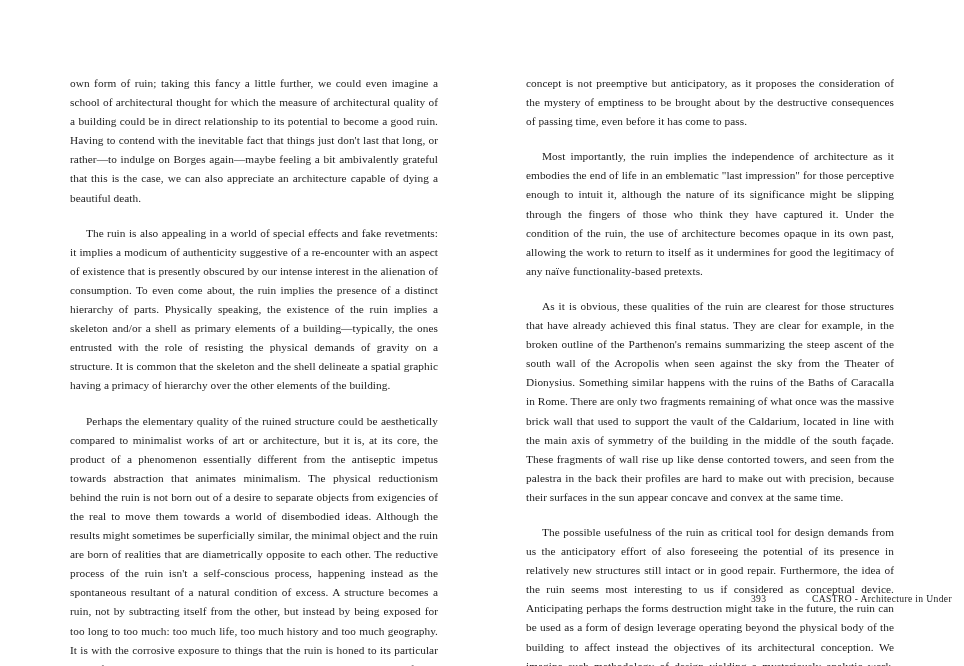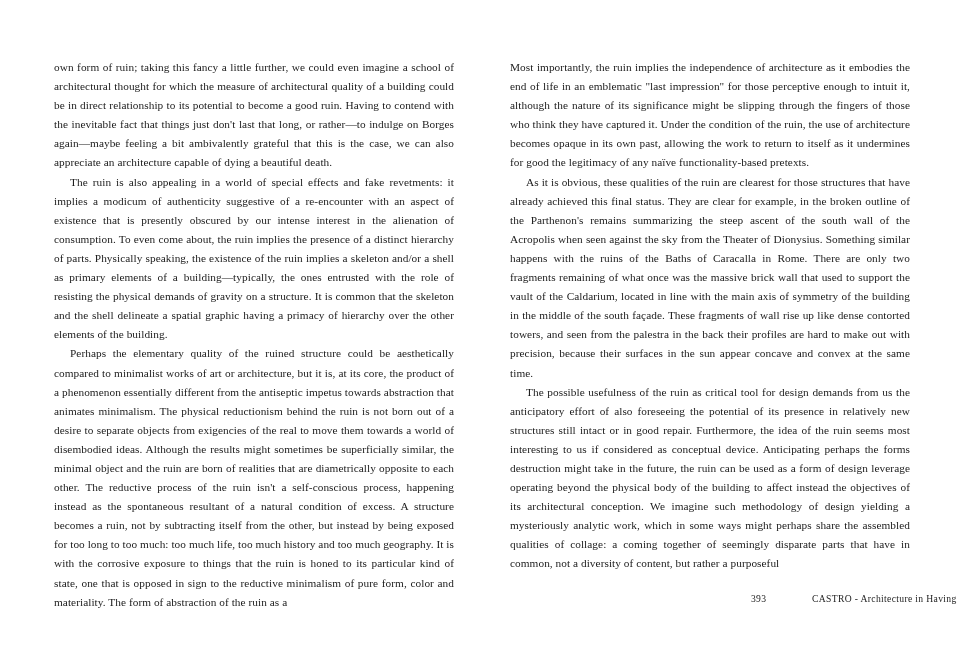--- a/index.html
+++ b/index.html
@@ -26,21 +26,21 @@
     top: 58px;
     left: 54px;
     width: 856px;
     display: flex;
     gap: 56px;
   }
   .column {
     width: 400px;
   }
   .para {
-    margin: 0;
+    margin: 16px;
     font-size: 11.3px;
     line-height: 19.1px;
     text-align: justify;
     text-justify: inter-word;
     color: #1b1b1b;
     letter-spacing: 0.05px;
   }
   .para + .para {
     text-indent: 16px;
   }
@@ -78,25 +78,26 @@
 
   <div class="columns">
 
     <div class="column">
       <p class="para">own form of ruin; taking this fancy a little further, we could even imagine a school of architectural thought for which the measure of architectural quality of a building could be in direct relationship to its potential to become a good ruin. Having to contend with the inevitable fact that things just don't last that long, or rather—to indulge on Borges again—maybe feeling a bit ambivalently grateful that this is the case, we can also appreciate an architecture capable of dying a beautiful death.</p>
       <p class="para">The ruin is also appealing in a world of special effects and fake revetments: it implies a modicum of authenticity suggestive of a re-encounter with an aspect of existence that is presently obscured by our intense interest in the alienation of consumption. To even come about, the ruin implies the presence of a distinct hierarchy of parts. Physically speaking, the existence of the ruin implies a skeleton and/or a shell as primary elements of a building—typically, the ones entrusted with the role of resisting the physical demands of gravity on a structure. It is common that the skeleton and the shell delineate a spatial graphic having a primacy of hierarchy over the other elements of the building.</p>
       <p class="para">Perhaps the elementary quality of the ruined structure could be aesthetically compared to minimalist works of art or architecture, but it is, at its core, the product of a phenomenon essentially different from the antiseptic impetus towards abstraction that animates minimalism. The physical reductionism behind the ruin is not born out of a desire to separate objects from exigencies of the real to move them towards a world of disembodied ideas. Although the results might sometimes be superficially similar, the minimal object and the ruin are born of realities that are diametrically opposite to each other. The reductive process of the ruin isn't a self-conscious process, happening instead as the spontaneous resultant of a natural condition of excess. A structure becomes a ruin, not by subtracting itself from the other, but instead by being exposed for too long to too much: too much life, too much history and too much geography. It is with the corrosive exposure to things that the ruin is honed to its particular kind of state, one that is opposed in sign to the reductive minimalism of pure form, color and materiality. The form of abstraction of the ruin as a</p>
     </div>
 
     <div class="column">
+      <p class="para">concept is not preemptive but anticipatory, as it proposes the consideration of the mystery of emptiness to be brought about by the destructive consequences of passing time, even before it has come to pass.</p>
       <p class="para">Most importantly, the ruin implies the independence of architecture as it embodies the end of life in an emblematic "last impression" for those perceptive enough to intuit it, although the nature of its significance might be slipping through the fingers of those who think they have captured it. Under the condition of the ruin, the use of architecture becomes opaque in its own past, allowing the work to return to itself as it undermines for good the legitimacy of any naïve functionality-based pretexts.</p>
       <p class="para">As it is obvious, these qualities of the ruin are clearest for those structures that have already achieved this final status. They are clear for example, in the broken outline of the Parthenon's remains summarizing the steep ascent of the south wall of the Acropolis when seen against the sky from the Theater of Dionysius. Something similar happens with the ruins of the Baths of Caracalla in Rome. There are only two fragments remaining of what once was the massive brick wall that used to support the vault of the <span class="em">Caldarium</span>, located in line with the main axis of symmetry of the building in the middle of the south façade. These fragments of wall rise up like dense contorted towers, and seen from the palestra in the back their profiles are hard to make out with precision, because their surfaces in the sun appear concave and convex at the same time.</p>
       <p class="para">The possible usefulness of the ruin as critical tool for design demands from us the anticipatory effort of also foreseeing the potential of its presence in relatively new structures still intact or in good repair. Furthermore, the idea of the ruin seems most interesting to us if considered as conceptual device. Anticipating perhaps the forms destruction might take in the future, the ruin can be used as a form of design leverage operating beyond the physical body of the building to affect instead the objectives of its architectural conception. We imagine such methodology of design yielding a mysteriously analytic work, which in some ways might perhaps share the assembled qualities of collage: a coming together of seemingly disparate parts that have in common, not a diversity of content, but rather a purposeful</p>
     </div>
 
   </div>
 
   <div class="footer">
     <span class="folio">393</span>
-    <span class="running-head">CASTRO - Architecture in Having</span>
+    <span class="running-head">CASTRO - Architecture in Under</span>
   </div>
 
 </div>
 
 </body></html>

